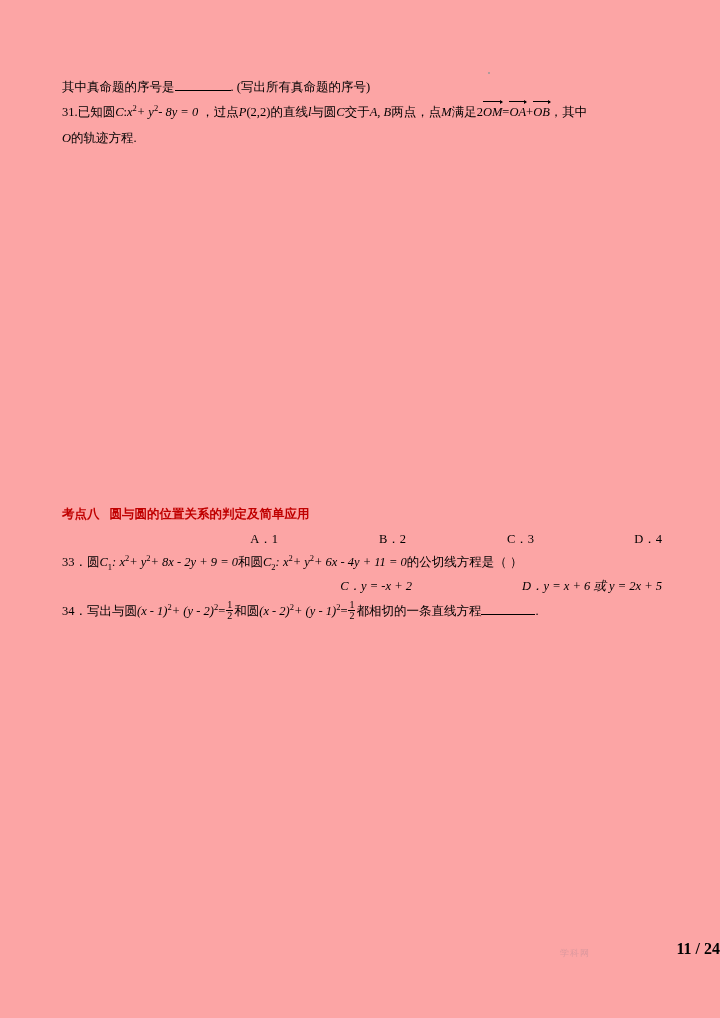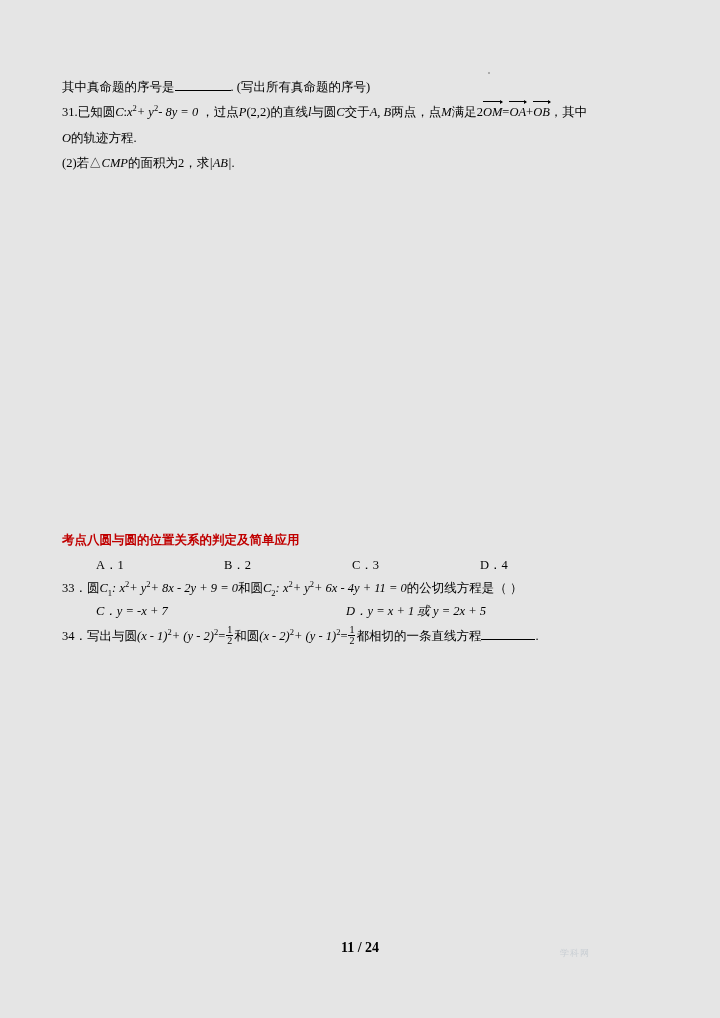--- a/index.html
+++ b/index.html
@@ -13,21 +13,21 @@
     position: relative;
     font-family: "Liberation Serif", serif;
     color: #000000;
     overflow: hidden;
   }
   .page {
     position: absolute;
     left: 0; top: 0;
     width: 720px;
     height: 1018px;
-    background: #e5e5e5;
+    background: #fca5a5;
   }
   .content {
     position: absolute;
     left: 62px;
     top: 78px;
     width: 600px;
   }
   .line {
     font-size: 12.5px;
     line-height: 1.55;
@@ -70,25 +70,26 @@
     transform: translateY(-1px);
   }
   .abs { display: inline-block; }
   .kaodian {
     color: #c00000;
     font-weight: bold;
     font-size: 12.5px;
     font-family: "Liberation Sans", sans-serif;
     margin: 0 0 8px 0;
   }
-  .kaodian .kd-title { }
+  .kaodian .kd-title { margin-left: 10px; }
   .choice-row {
     display: block;
     font-size: 12.5px;
     margin: 0 0 5px 0;
+    text-align: right;
   }
   .opt4 {
     display: inline-block;
     width: 128px;
   }
   .opt2 {
     display: inline-block;
     width: 250px;
   }
   .indent-opts { padding-left: 34px; }
@@ -103,22 +104,22 @@
     line-height: 1.05;
     margin: 0 1px;
   }
   .frac .num { display: block; border-bottom: 1px solid #000; padding: 0 1px; }
   .frac .den { display: block; padding: 0 1px; }
   .footer {
     position: absolute;
     left: 0;
     top: 940px;
     width: 720px;
-    text-align: center;
-    font-size: 14px;
+    text-align: right;
+    font-size: 16px;
     font-weight: bold;
     font-family: "Liberation Serif", serif;
   }
   .watermark {
     position: absolute;
     left: 560px;
     top: 947px;
     width: 130px;
     height: 26px;
     opacity: 0.16;
@@ -151,39 +152,36 @@
 
     <p class="line q-line">
       <span>31.</span><span>已知圆</span><span class="it">C</span><span>:</span><span class="it">x</span><span class="sup">2</span><span class="it">+ y</span><span class="sup">2</span><span class="it">- 8y = 0</span>&nbsp;<span>，过点</span><span class="it">P</span><span>(2,2)</span><span>的直线</span><span class="it">l</span><span>与圆</span><span class="it">C</span><span>交于</span><span class="it">A, B</span><span>两点，点</span><span class="it">M</span><span>满足</span><span>2</span><span class="vecbar it">OM</span><span>=</span><span class="vecbar it">OA</span><span>+</span><span class="vecbar it">OB</span><span>，其中</span>
     </p>
 
     <p class="line q-line">
       <span class="it">O</span><span>的轨迹方程.</span>
     </p>
 
 
-    <p class="line q-line">
-      <span>(2)若</span><span>△</span><span class="it">CMP</span><span>的面积为2，求</span><span class="it abs">|AB|</span><span>.</span>
-    </p>
 
     <div class="gap-large"></div>
 
     <p class="kaodian">
       <span>考点八</span><span class="kd-title">圆与圆的位置关系的判定及简单应用</span>
     </p>
 
     <p class="choice-row indent-opts">
       <span class="opt4">A．1</span><span class="opt4">B．2</span><span class="opt4">C．3</span><span class="opt4">D．4</span>
     </p>
 
     <p class="line">
       <span>33．</span><span>圆</span><span class="it">C</span><span style="font-size:8.5px;vertical-align:sub;line-height:0">1</span><span class="it">: x</span><span class="sup">2</span><span class="it">+ y</span><span class="sup">2</span><span class="it">+ 8x - 2y + 9 = 0</span><span>和圆</span><span class="it">C</span><span style="font-size:8.5px;vertical-align:sub;line-height:0">2</span><span class="it">: x</span><span class="sup">2</span><span class="it">+ y</span><span class="sup">2</span><span class="it">+ 6x - 4y + 11 = 0</span><span>的公切线方程是（    ）</span>
     </p>
     <p class="choice-row indent-opts">
-      <span class="opt2 it">C．y = -x + 7</span><span class="opt2 it">D．y = x + 1 或 y = 2x + 5</span>
+      <span class="opt2 it">C．y = -x + 2</span><span class="opt2 it">D．y = x + 6 或 y = 2x + 5</span>
     </p>
 
     <p class="line">
       <span>34．</span><span>写出与圆</span><span class="it">(x - 1)</span><span class="sup">2</span><span class="it">+ (y - 2)</span><span class="sup">2</span><span>=</span><span class="frac"><span class="num">1</span><span class="den">2</span></span><span>和圆</span><span class="it">(x - 2)</span><span class="sup">2</span><span class="it">+ (y - 1)</span><span class="sup">2</span><span>=</span><span class="frac"><span class="num">1</span><span class="den">2</span></span><span>都相切的一条直线方程</span><span class="blank-line" style="width:54px"></span><span>.</span>
     </p>
 
     <div class="gap-mid"></div>
 
   </div>
 

